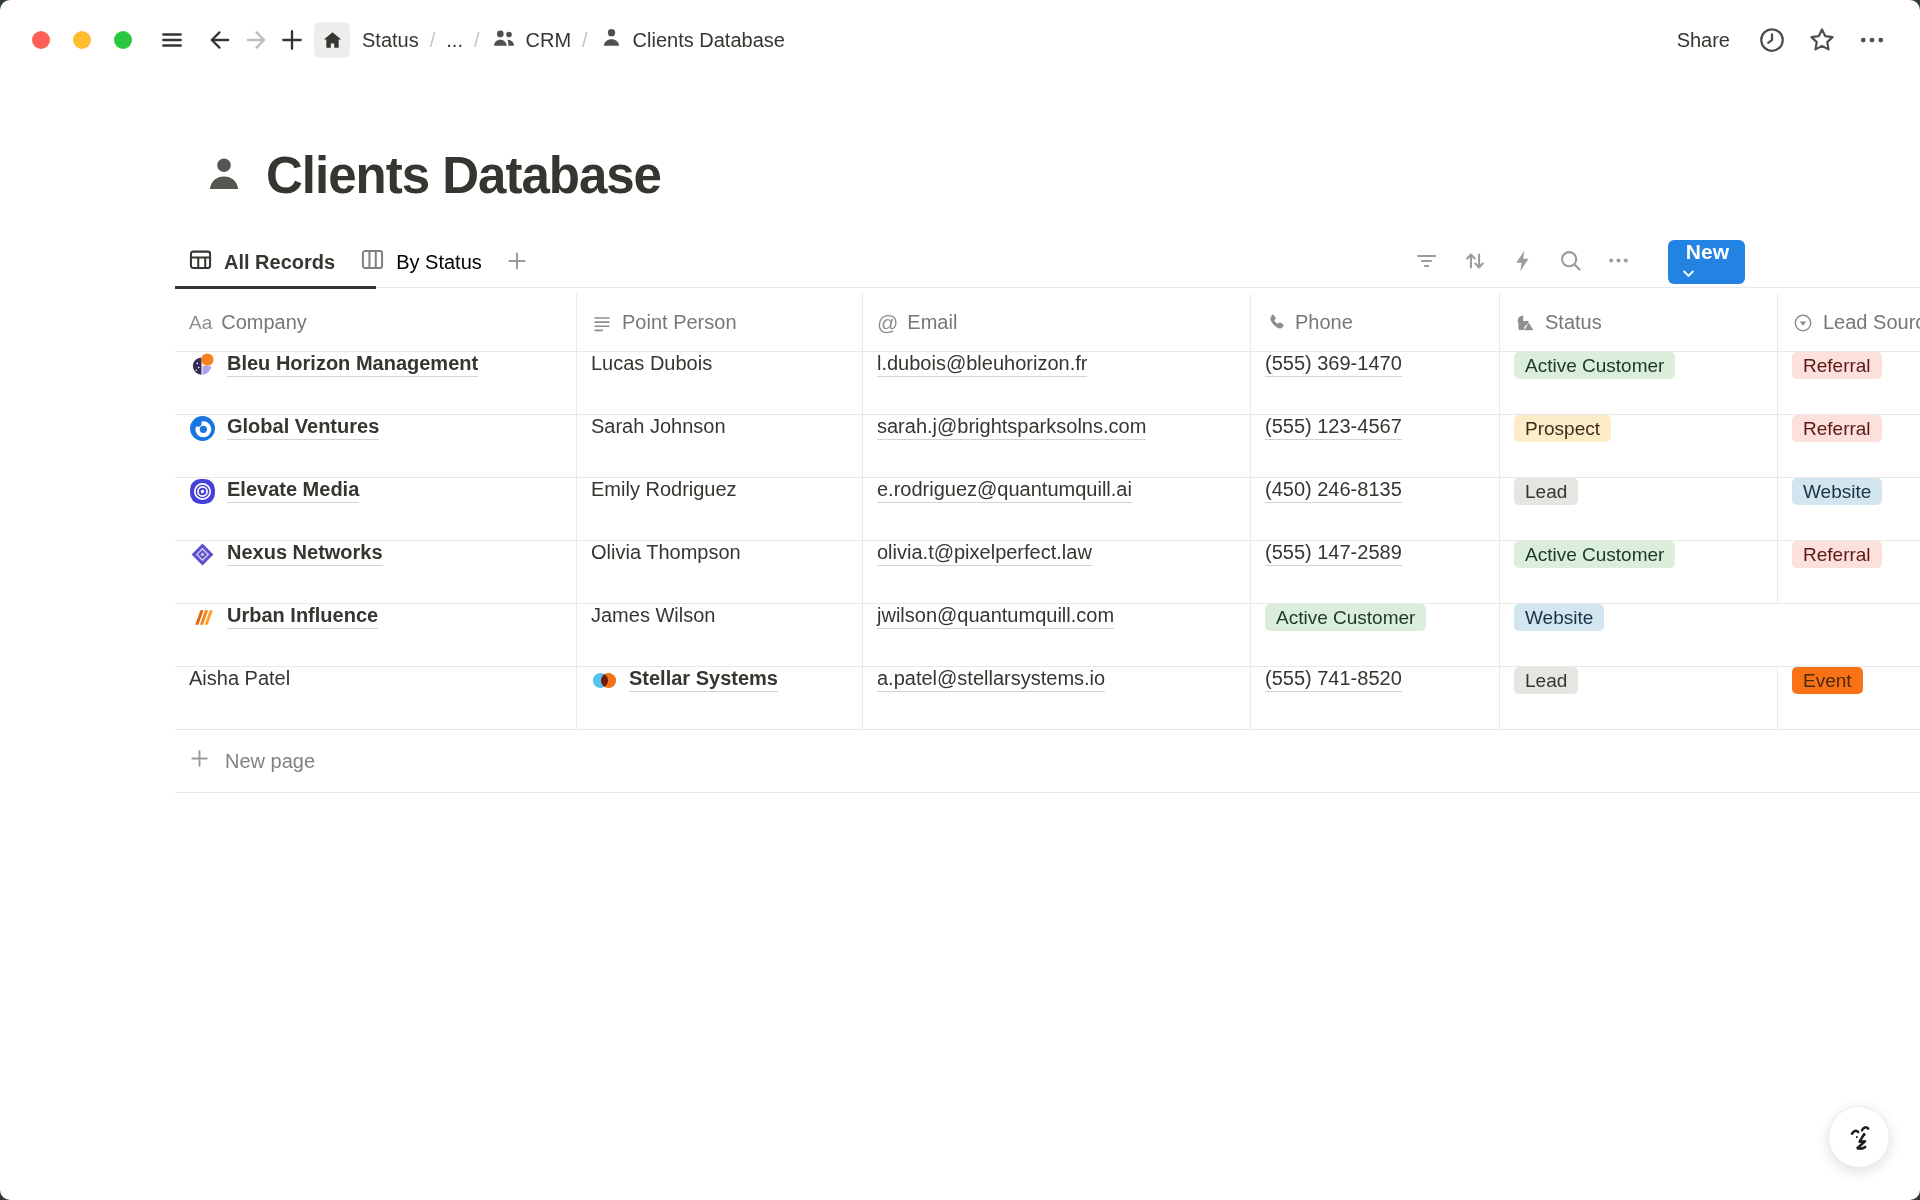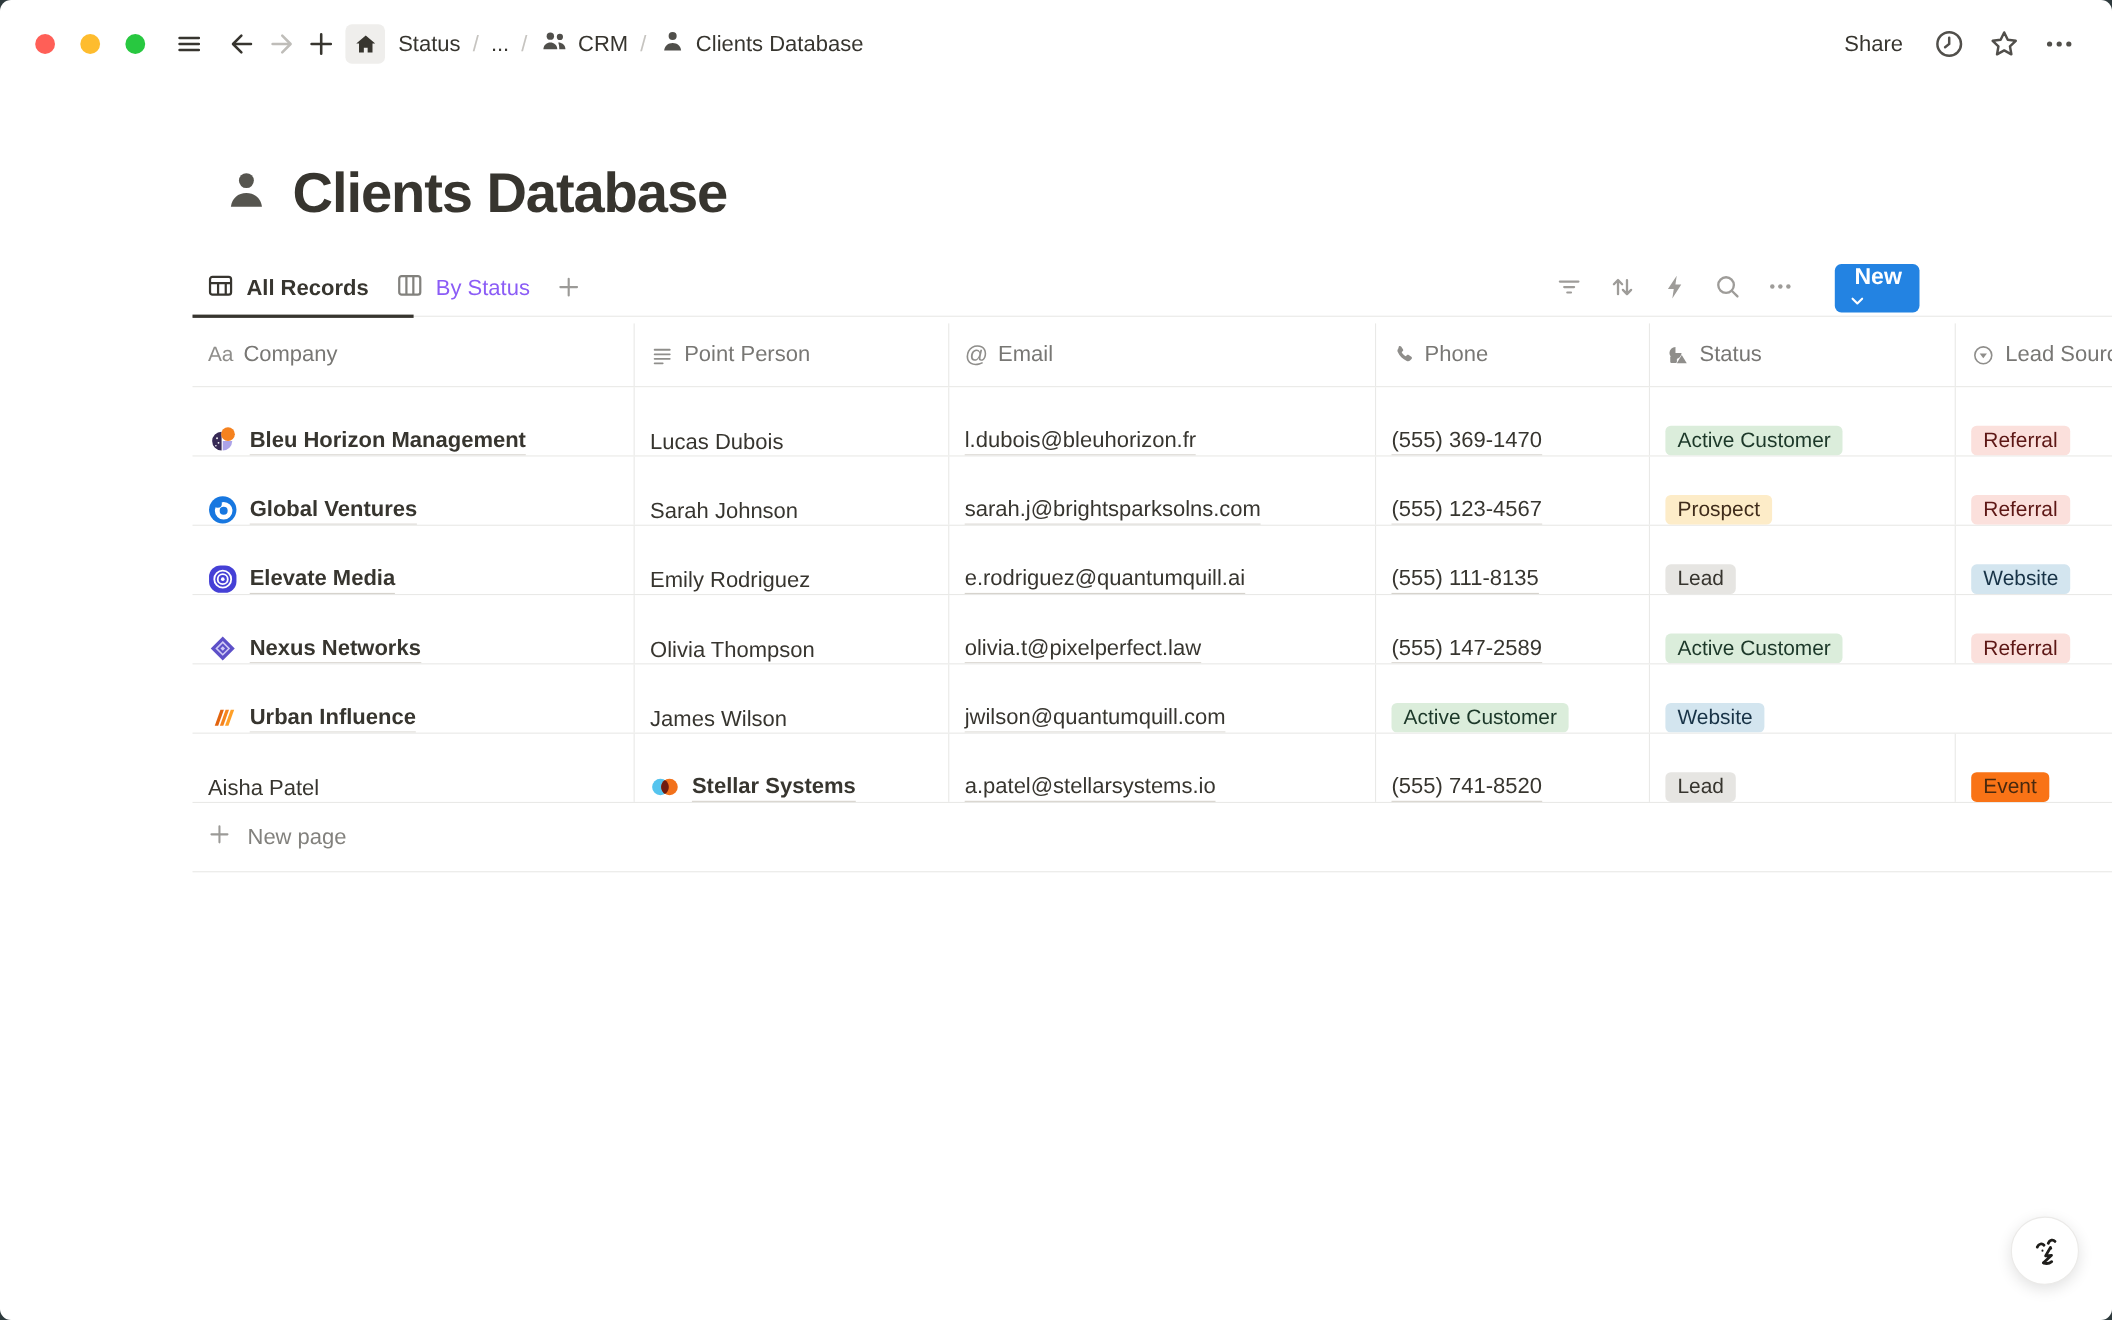--- a/index.html
+++ b/index.html
@@ -23,40 +23,40 @@
   .topbar-right { display:flex; align-items:center; gap:14px; }
 
   
   .title-row { margin:66px 0 0 202px; display:flex; align-items:center; gap:20px; }
   .page-title { font-size:51px; font-weight:700; letter-spacing:-1px; color:#37352F; }
 
   
   .views-row { margin-top:32px; padding:0 175px; height:50px; display:flex; align-items:center; }
   .tab { display:flex; align-items:center; gap:10px; height:50px; padding:0 12px; font-size:20px; cursor:pointer; }
   .tab-active { color:#37352F; font-weight:700; }
-  .tab-inactive { color:#8b5cf6; font-weight:400;justify-content:space-between; }
+  .tab-inactive { color:#000000; font-weight:400;justify-content:space-between; }
   .add-view-btn { padding:0 10px; height:50px; display:flex; align-items:center; background:none; border:none; cursor:pointer; }
   .view-toolbar { margin-left:auto; display:flex; align-items:center; gap:8px; }
   .tool-btn { width:40px; height:40px; display:flex; align-items:center; justify-content:center; background:none; border:none; cursor:pointer; }
   .new-btn { margin-left:21px; height:44px; display:flex; align-items:stretch; border:none; border-radius:6px; color:#fff; cursor:pointer; overflow:hidden; font-family:inherit;flex-direction:column; }
   .new-btn-main { display:flex; align-items:center; padding:0 16px 0 18px; font-size:21px; font-weight:700; }
   .new-btn-divider { width:0; border-left:1px dotted rgba(255,255,255,0.55); }
   .new-btn-chevron { display:flex; align-items:center; padding:0 11px; }
 
   .views-divider { margin-left:175px; border-top:1px solid #E9E9E7; position:relative; height:0; }
   .active-underline { position:absolute; left:0; top:-2px; width:201px; height:3px; background:#37352F; }
 
   
   .db-table { margin-left:175px; --cols:402px 286px 388px 249px 278px minmax(0,1fr); }
   .thead { display:grid; grid-template-columns:var(--cols); height:58px; border-bottom:1px solid #E9E9E7; margin-top:6px; }
   .th { display:flex; align-items:center; gap:9px; padding:0 8px 0 14px; font-size:20px; color:#787774; border-right:1px solid #E9E9E7; overflow:hidden; white-space:nowrap; cursor:pointer; }
   .th:last-child { border-right:none; }
   .th-icon { display:flex; align-items:center; flex:0 0 auto; color:#8F8E8B; font-size:19px; }
   .trow { display:grid; grid-template-columns:var(--cols); height:63px; border-bottom:1px solid #E9E9E7; }
-  .cell { display:flex; align-items:flex-end; padding:0 10px 0 14px; border-right:1px solid #E9E9E7; overflow:hidden; white-space:nowrap; font-size:20px; cursor:pointer; }
+  .cell { display:flex; align-items:flex-start; padding:0 10px 0 14px; border-right:1px solid #E9E9E7; overflow:hidden; white-space:nowrap; font-size:20px; cursor:pointer; }
   .cell:last-child { border-right:none; }
   .logo { width:27px; height:27px; margin-right:11px; flex:0 0 auto; display:flex; align-items:center; }
   .page-link { font-weight:700; color:#37352F; text-decoration:none; border-bottom:1.5px solid #D6D3CD; padding-bottom:1px; }
   .u-link { color:#37352F; text-decoration:none; border-bottom:1.5px solid #D6D3CD; padding-bottom:1px; }
   .tag { font-size:19px; line-height:1; padding:4px 11px; border-radius:5px; }
   .newpage-row { display:flex; align-items:center; gap:13px; height:63px; padding-left:12px; color:#82817D; font-size:20px; border-bottom:1px solid #E9E9E7; cursor:pointer; }
 
   
   .ai-btn { position:absolute; right:30px; bottom:32px; width:62px; height:62px; border-radius:50%; background:#fff; border:1px solid #EBEAE8; box-shadow:0 4px 14px rgba(0,0,0,0.12); display:flex; align-items:center; justify-content:center; cursor:pointer; }
 </style>
@@ -363,21 +363,21 @@
               </span>
       <a class="page-link">Elevate Media</a>
     </div>
     <div class="cell">
       <span>Emily Rodriguez</span>
     </div>
     <div class="cell">
       <a class="u-link">e.rodriguez@quantumquill.ai</a>
     </div>
     <div class="cell">
-      <a class="u-link">(555) 111-8135</a>
+      <a class="u-link">(450) 246-8135</a>
     </div>
     <div class="cell">
       <span class="tag" style="background: rgb(230, 229, 226); color: rgb(55, 53, 47);">Lead</span>
     </div>
     <div class="cell">
       <span class="tag" style="background: rgb(211, 229, 239); color: rgb(24, 51, 71);">Website</span>
     </div>
   </div>
 
   <div class="trow">

